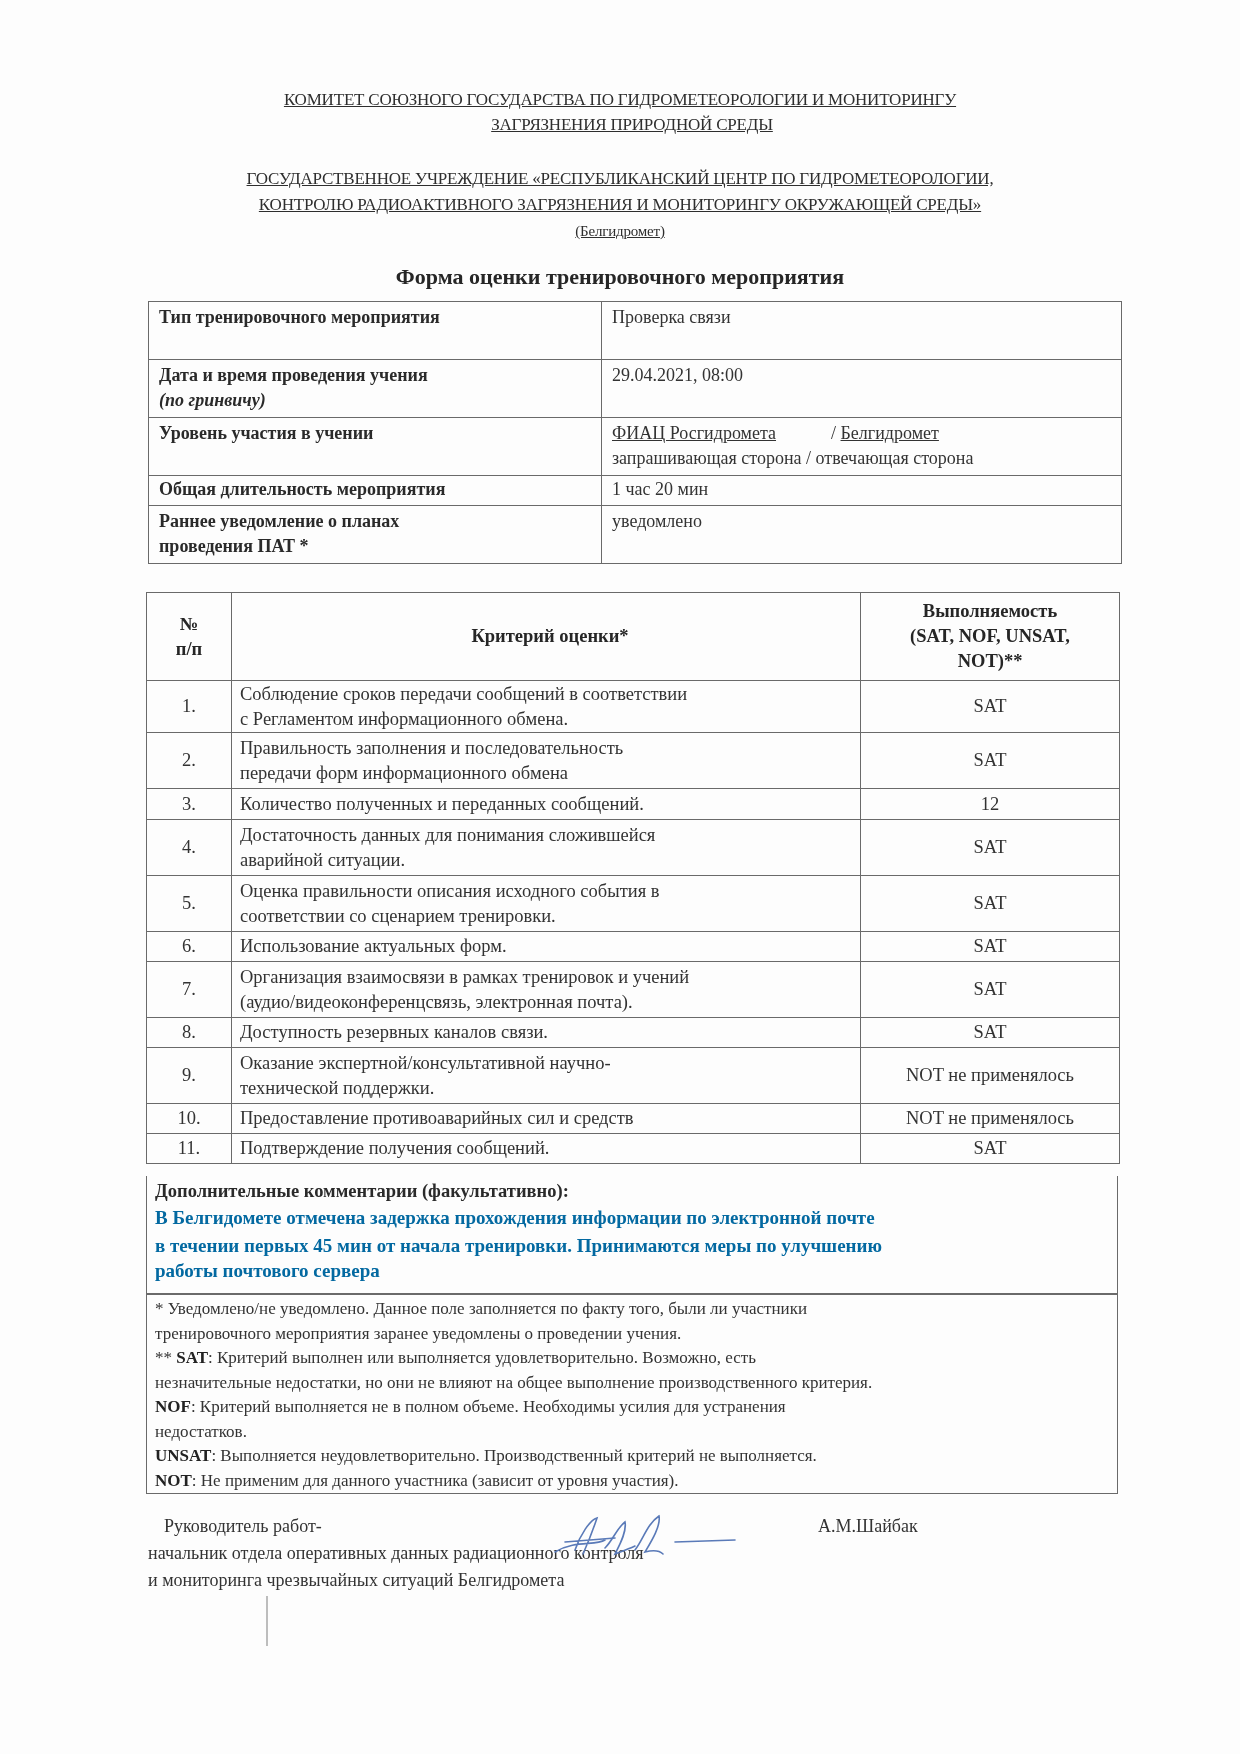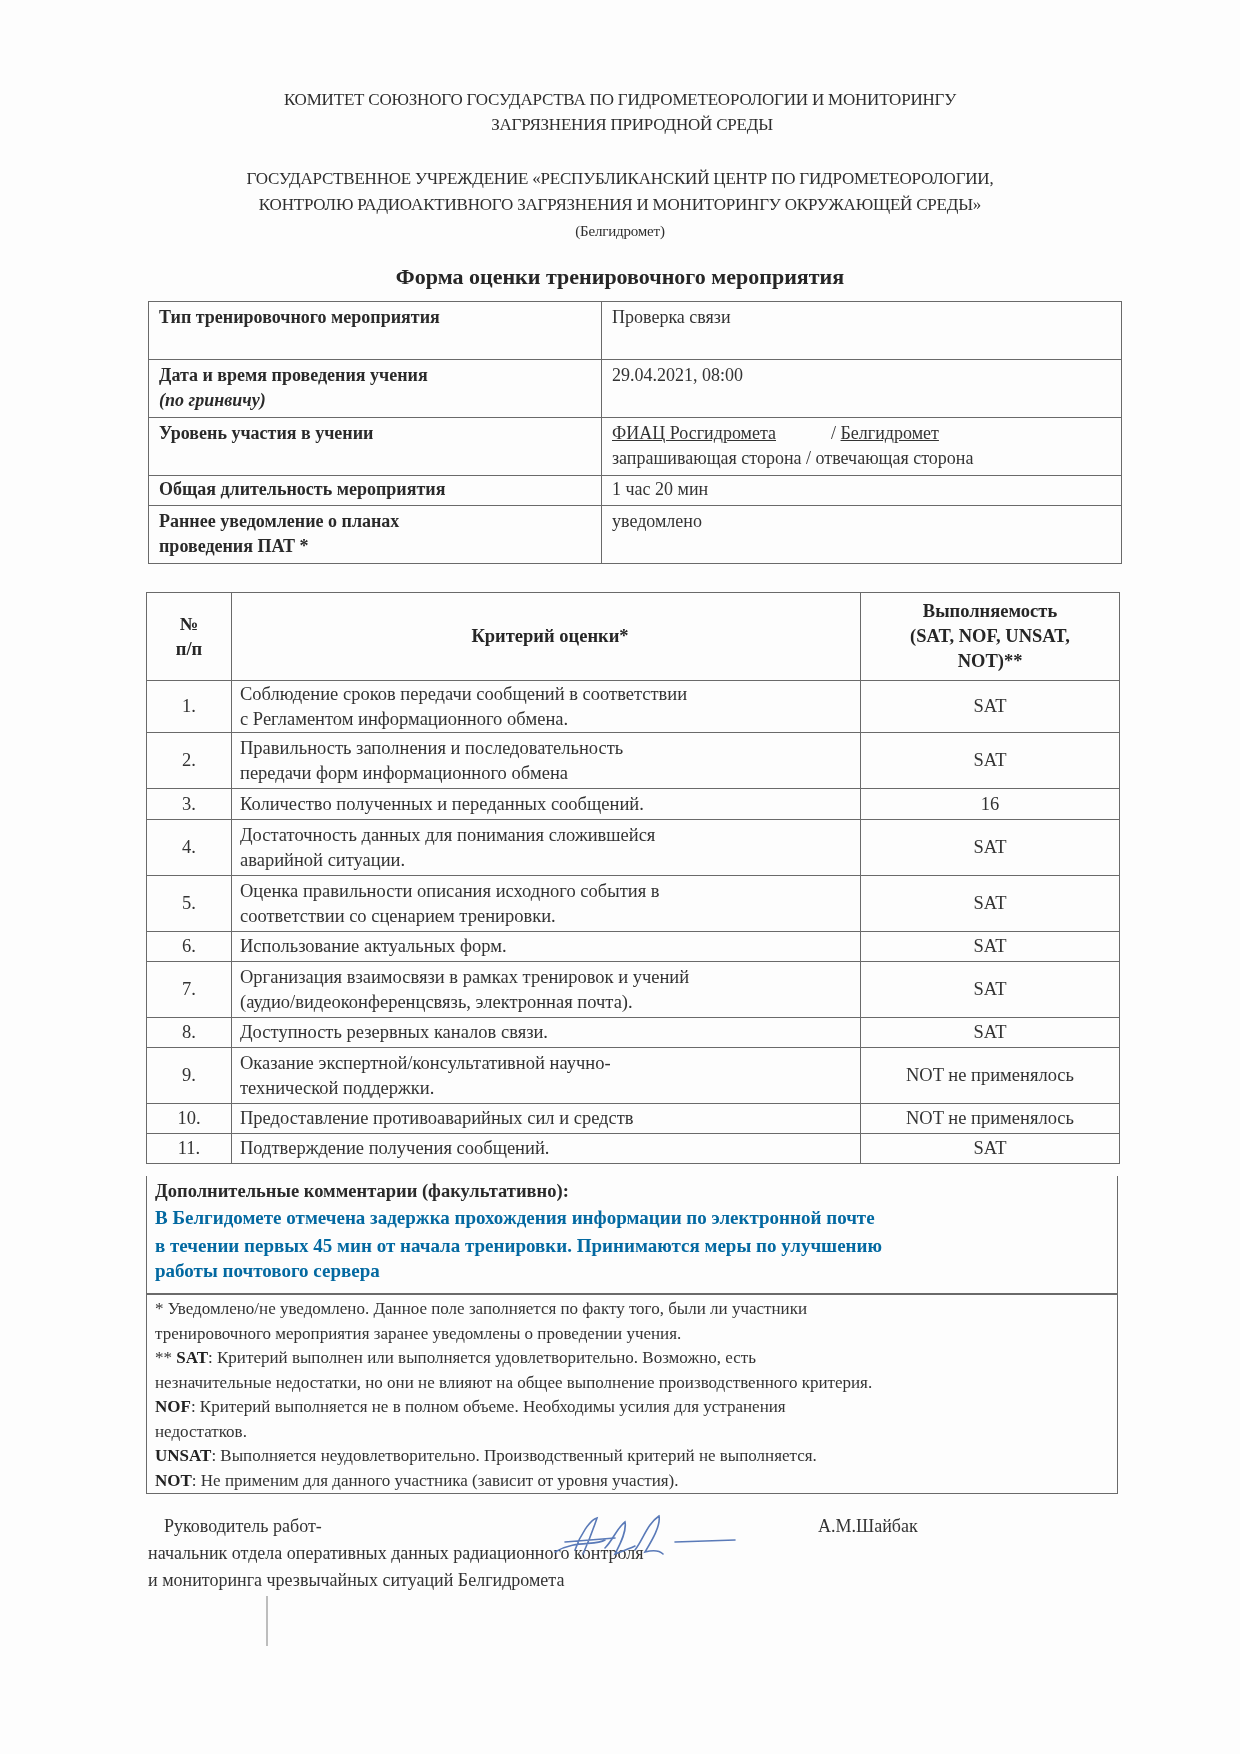--- a/index.html
+++ b/index.html
@@ -2,21 +2,21 @@
 <html><head>
 <meta charset="utf-8">
 <style>
   html, body { margin: 0; padding: 0; }
   body {
     width: 1240px; height: 1754px; background: #fdfdfd; position: relative;
     font-family: "Liberation Serif", "DejaVu Serif", serif; color: #2a2a2a;
     overflow: hidden;
   }
   .abs { position: absolute; }
-  .hdr { left: 0; width: 1240px; text-align: center; font-size: 17px; line-height: 24px; color: #2e2e2e; letter-spacing: -0.2px; }
+  .hdr { left: 0; width: 1240px; text-align: center; font-size: 17px; line-height: 24px; color: #2e2e2e; letter-spacing: -0.2px; text-decoration: underline; }
   .title { left: 0; width: 1240px; text-align: center; font-size: 22px; font-weight: bold; color: #262626; }
   table { border-collapse: collapse; position: absolute; }
   td { border: 1.5px solid #6a6a6a; vertical-align: top; padding: 0; }
   .t1 { left: 148px; top: 301px; width: 974px; }
   .t1 td.k { width: 442px; font-weight: bold; font-size: 18px; line-height: 25px; padding: 3px 0 0 10px; color: #2a2a2a; }
   .t1 td.v { font-size: 18px; line-height: 25px; padding: 3px 0 0 10px; color: #333; }
   .u { text-decoration: underline; }
   .t2 { left: 146px; top: 592px; width: 974px; }
   .t2 td { font-size: 18.5px; line-height: 25px; vertical-align: middle; color: #333; }
   .t2 td.n { width: 84px; text-align: center; }
@@ -113,21 +113,21 @@
           <div>Правильность заполнения и последовательность</div>
           <div>передачи форм информационного обмена</div>
         </td>
         <td class="r">SAT</td>
       </tr>
       <tr style="height: 31px;">
         <td class="n">3.</td>
         <td class="c">
           <div>Количество полученных и переданных сообщений.</div>
         </td>
-        <td class="r">16</td>
+        <td class="r">12</td>
       </tr>
       <tr style="height: 56px;">
         <td class="n">4.</td>
         <td class="c">
           <div>Достаточность данных для понимания сложившейся</div>
           <div>аварийной ситуации.</div>
         </td>
         <td class="r">SAT</td>
       </tr>
       <tr style="height: 56px;">

